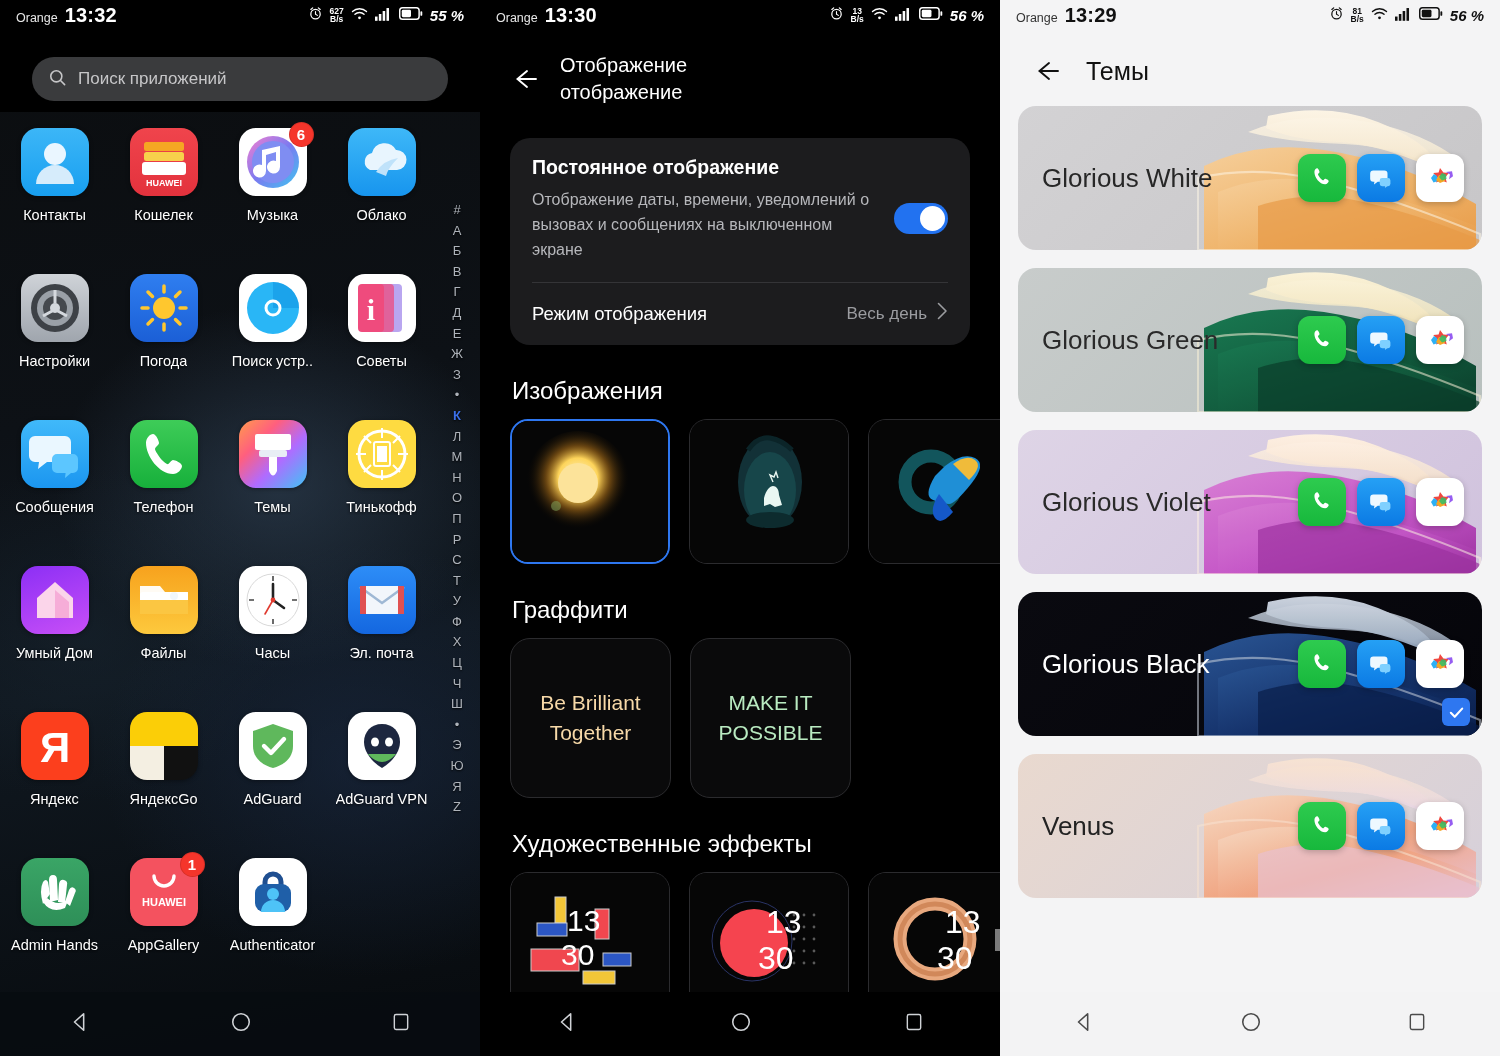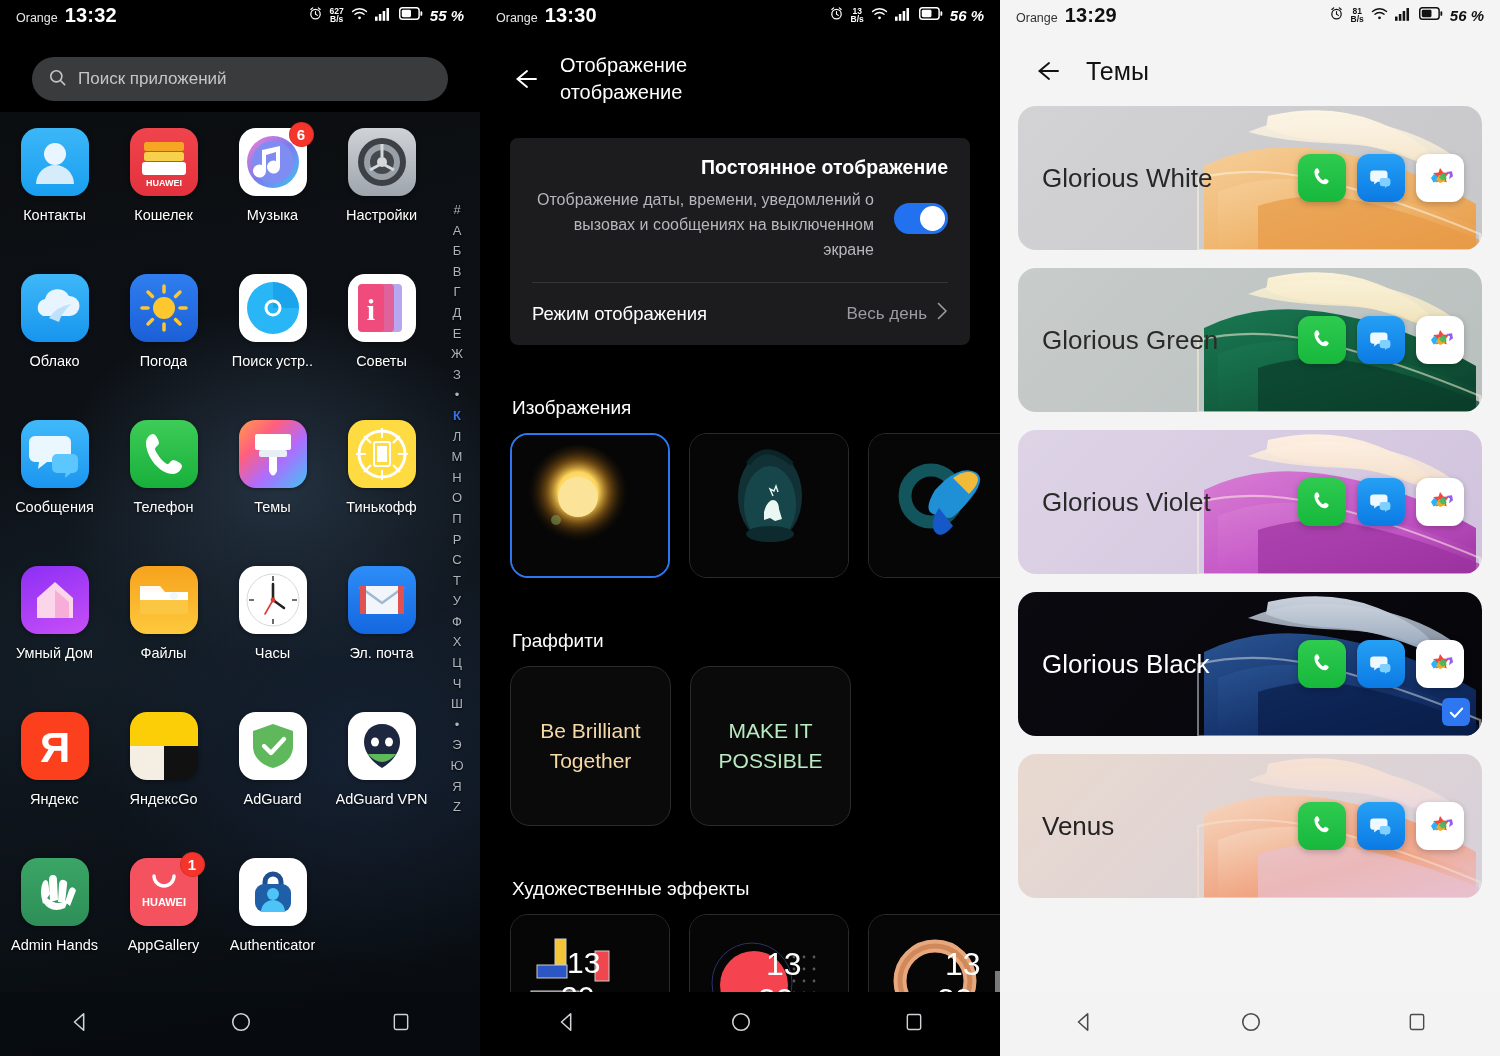--- a/index.html
+++ b/index.html
@@ -86,35 +86,35 @@
   .navbar.dark { background: rgba(8,12,16,.92); }
   .navbar.black { background: #000; }
   .navbar.light { background: #f3f3f4; }
 
   
   .p2 { position: relative; width: 520px; height: 1056px; background:#000; overflow:hidden; }
   .p2-head { display:flex; align-items:center; gap:18px; padding: 22px 0 0 28px; }
   .back-arrow { width: 34px; height: 34px; flex: none; }
   .p2-title { color:#fff; font-size: 20px; line-height: 27px; font-weight: 400; }
   .card {
-    margin: 32px 30px 0 30px; background:#1c1c1e; border-radius: 8px; padding: 18px 22px 0 22px; text-align: right;
+    margin: 32px 30px 0 30px; background:#1c1c1e; border-radius: 20px; padding: 18px 22px 0 22px;
   }
   .card-h { color:#fff; font-size: 19.5px; font-weight:600; margin-bottom: 8px; }
   .card-row1 { display:flex; align-items:flex-start; gap:20px; padding-bottom: 20px;}
   .card-sub { color:#b6b7bb; font-size:16px; line-height:25px; flex:1; }
   .toggle {
     flex:none; width:54px; height:31px; border-radius:16px; background:#2272f0;
     position:relative; margin-top: 16px;
   }
   .toggle i { position:absolute; top:3px; right:3px; width:25px;height:25px;border-radius:50%;background:#fff; }
   .card-div { height:1px; background:#343437; }
   .card-row2 { display:flex; align-items:center; padding: 19px 0 20px 0; }
   .cr2-l { color:#fff; font-size:18.5px; }
   .cr2-r { margin-left:auto; display:flex; align-items:center; gap:10px; color:#9b9ca0; font-size:17px; }
-  .sec-title { color:#fff; font-size:19px; margin: 52px 0 14px 32px; }
+  .sec-title { color:#fff; font-size:24px; margin: 32px 0 14px 32px; }
   .strip { display:flex; gap:19px; padding-left:30px; }
   .tile {
     width: 160px; height: 145px; border-radius: 18px; background:#0b0b0c;
     border:1px solid #2b2b2e; position:relative; flex:none; overflow:hidden;
   }
   .tile.sel { border: 2px solid #2e77f0; }
   .tile-gear {
     position:absolute; top:9px; right:10px; width:22px; height:22px; opacity:.85;
   }
   .tile-time {
@@ -271,45 +271,45 @@
                 <path d="M41 18v21a6.5 6.5 0 11-4-6V24l-10 3v16a6.5 6.5 0 11-4-6V22z" fill="#fff"></path>
               </svg>
             </div>
             <div class="badge">6</div>
           </div>
           <div class="app-lbl">Музыка</div>
         </div>
         <div class="app">
           <div class="ico-wrap">
             <div class="app-ico">
+              <div style="width:100%;height:100%;background:linear-gradient(180deg,#3eb8f8,#1795ee)"></div>
+              <svg style="position:absolute" width="68" height="68" viewBox="0 0 68 68">
+                <path d="M22 42a9 9 0 012-17 13 13 0 0124-3 9 9 0 011 20z" fill="#e8f5fe"></path>
+                <path d="M28 44q8-12 22-14-10 10-12 18z" fill="#bfe2fa"></path>
+              </svg>
+            </div>
+          </div>
+          <div class="app-lbl">Облако</div>
+        </div>
+        <div class="app">
+          <div class="ico-wrap">
+            <div class="app-ico">
               <div style="width:100%;height:100%;background:linear-gradient(180deg,#cfd3d8,#9fa5ad)"></div>
               <svg style="position:absolute" width="68" height="68" viewBox="0 0 68 68">
                 <g fill="#3d4146">
                   <circle cx="34" cy="34" r="24"></circle>
                 </g>
                 <circle cx="34" cy="34" r="18" fill="#9aa0a7"></circle>
                 <circle cx="34" cy="34" r="12" fill="#45494e"></circle>
                 <circle cx="34" cy="34" r="5" fill="#d4d8dd"></circle>
                 <path d="M34 16v13M46 42l-11-6M22 42l11-6" stroke="#d4d8dd" stroke-width="3"></path>
               </svg>
             </div>
           </div>
           <div class="app-lbl">Настройки</div>
-        </div>
-        <div class="app">
-          <div class="ico-wrap">
-            <div class="app-ico">
-              <div style="width:100%;height:100%;background:linear-gradient(180deg,#3eb8f8,#1795ee)"></div>
-              <svg style="position:absolute" width="68" height="68" viewBox="0 0 68 68">
-                <path d="M22 42a9 9 0 012-17 13 13 0 0124-3 9 9 0 011 20z" fill="#e8f5fe"></path>
-                <path d="M28 44q8-12 22-14-10 10-12 18z" fill="#bfe2fa"></path>
-              </svg>
-            </div>
-          </div>
-          <div class="app-lbl">Облако</div>
         </div>
         <div class="app">
           <div class="ico-wrap">
             <div class="app-ico">
               <div style="width:100%;height:100%;background:linear-gradient(180deg,#2f7ef0,#1b5fd6)"></div>
               <svg style="position:absolute" width="68" height="68" viewBox="0 0 68 68">
                 <circle cx="34" cy="34" r="11" fill="#ffc72e"></circle>
                 <g stroke="#ffc72e" stroke-width="3.5" stroke-linecap="round">
                   <path d="M34 12v6M34 50v6M12 34h6M50 34h6M18 18l4.5 4.5M45.5 45.5 50 50M50 18l-4.5 4.5M22.5 45.5 18 50"></path>
                 </g>

